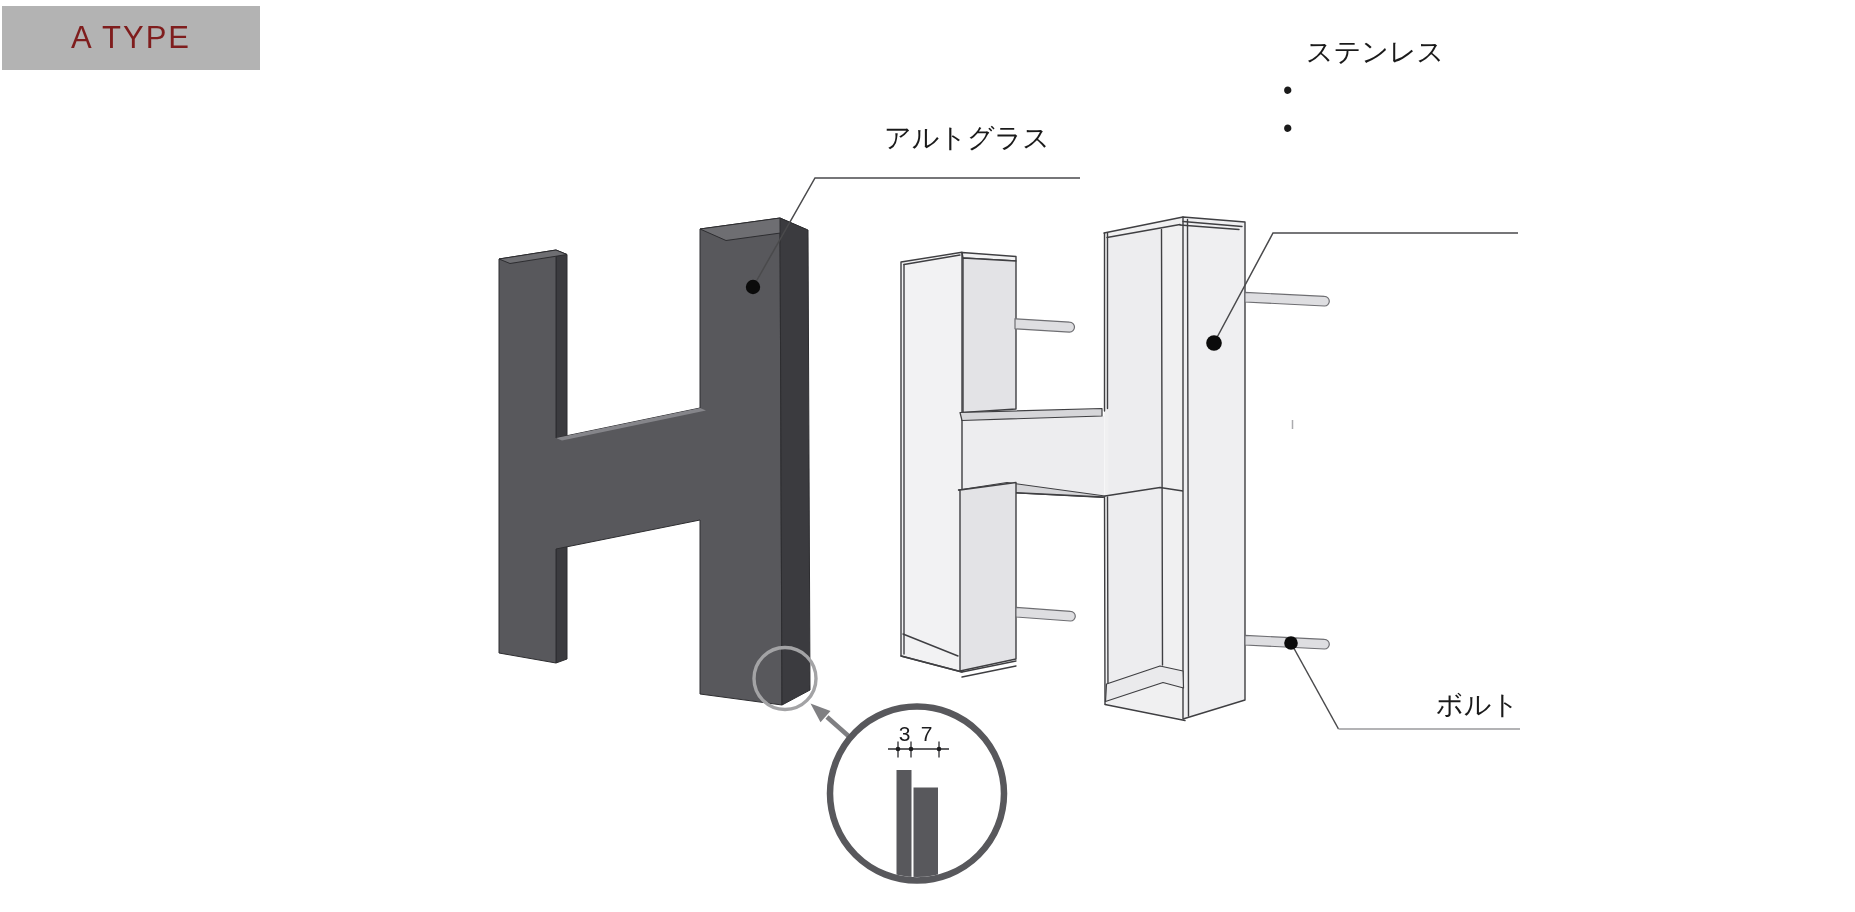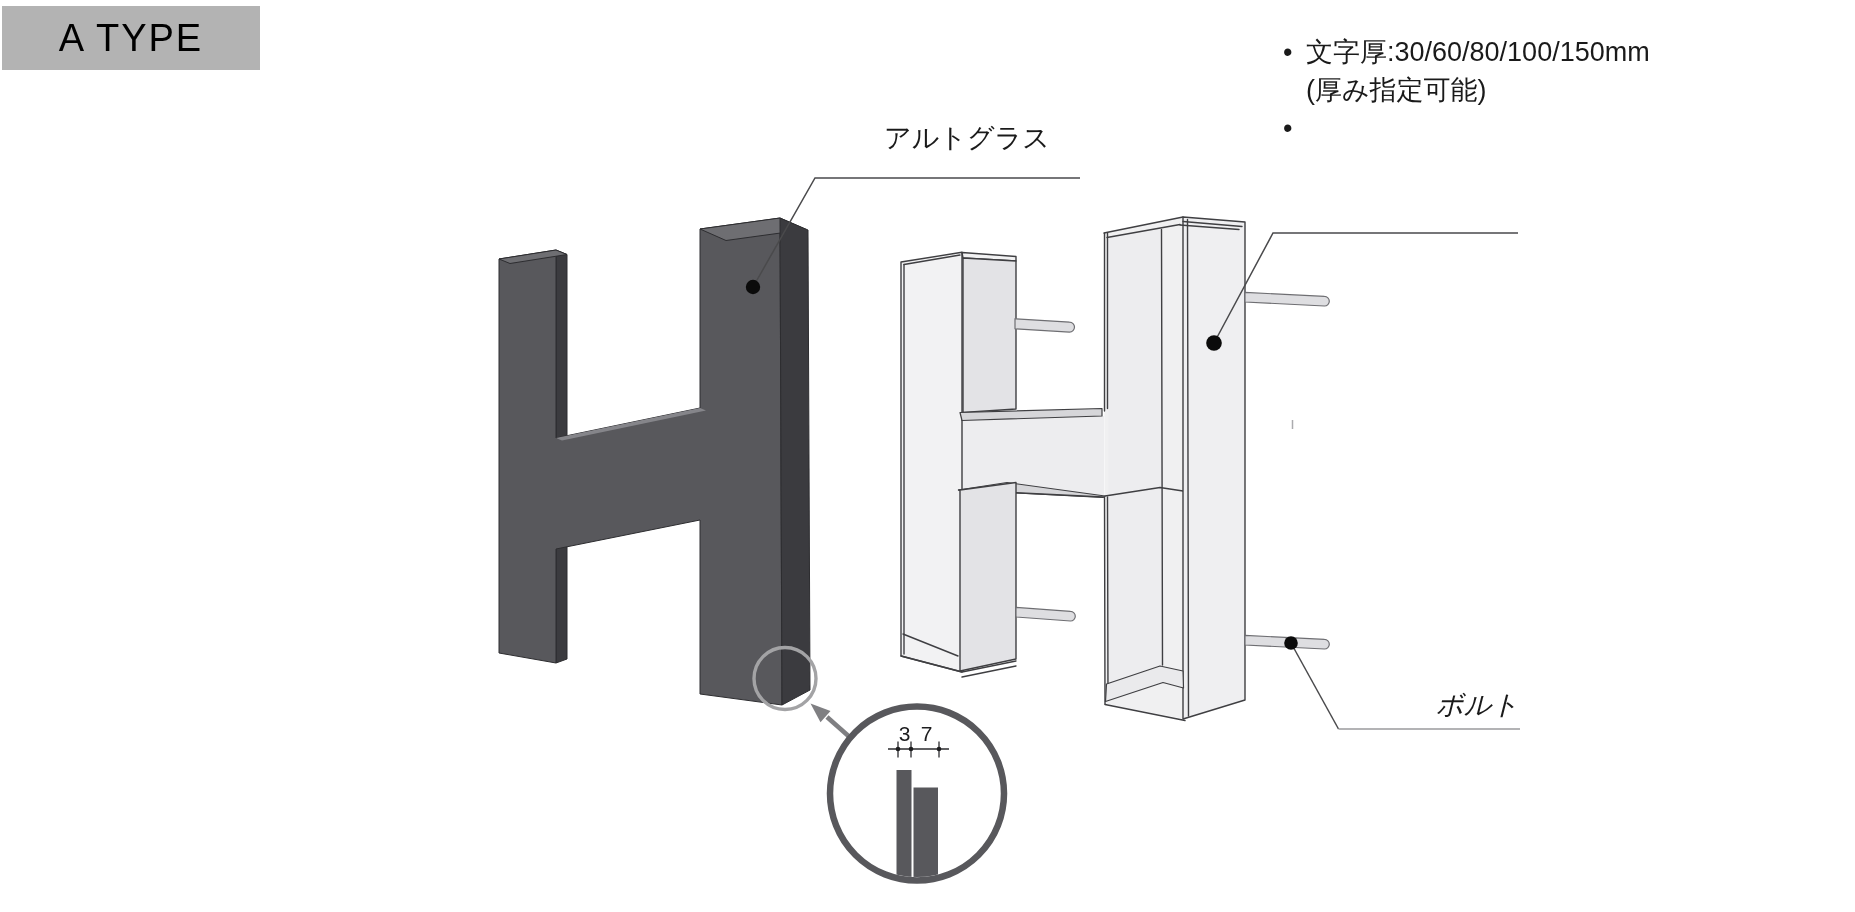--- a/index.html
+++ b/index.html
@@ -32,24 +32,24 @@
   .arrowhead{fill:var(--arrow,#7F7F82);stroke:none;}
   .bar{fill:var(--dark-face,#58585C);stroke:none;}
   .dimline{stroke:#2B2B2E;stroke-width:1.3;fill:none;}
   .dimdot{fill:#1D1D1F;}
   .dim{font-size:21px;fill:#1D1D1F;text-anchor:middle;font-family:"Liberation Sans","DejaVu Sans",sans-serif;}
   .artifact{stroke:#ABABAE;stroke-width:1.5;}
 
   
   .type-box{position:absolute;left:2px;top:6px;width:258px;height:64px;
             background:var(--label-box-bg,#B3B3B3);display:flex;align-items:center;justify-content:center;}
-  .type-box span{font-size:38px;letter-spacing:2px;color:#000000;}
+  .type-box span{font-size:31px;letter-spacing:2px;color:#7f1d1d;}
   .label{position:absolute;font-size:27px;color:var(--text-color,#1A1A1A);white-space:nowrap;line-height:1.15;}
   .altglass{left:884px;top:123px;}
-  .bolt-label{left:1436px;top:690px;font-style:italic;}
+  .bolt-label{left:1436px;top:690px;}
   .spec{position:absolute;left:1283px;top:33px;font-size:27px;color:var(--text-color,#1A1A1A);}
   .spec-line{display:flex;height:38px;align-items:center;white-space:nowrap;}
   .spec-line .bullet{width:23px;flex:0 0 23px;}
 </style>
 </head>
 <body>
 
 <div class="canvas">
 
   <svg width="1855" height="912" viewBox="0 0 1855 912">
@@ -155,26 +155,25 @@
   </svg>
 
   <div class="type-box">
     <span>A TYPE</span>
   </div>
 
   <div class="label altglass">アルトグラス</div>
 
   <div class="spec">
     <div class="spec-line">
-      <span class="bullet">•</span>
-      <span>文字厚:30/60/80/100/150mm</span>
+      <span class="bullet"></span>
+      <span>ステンレス</span>
     </div>
     <div class="spec-line">
-      <span class="bullet"></span>
-      <span>(厚み指定可能)</span>
+      <span class="bullet">•</span>
     </div>
     <div class="spec-line">
       <span class="bullet">•</span>
     </div>
   </div>
 
   <div class="label bolt-label">ボルト</div>
 
 </div>
 

